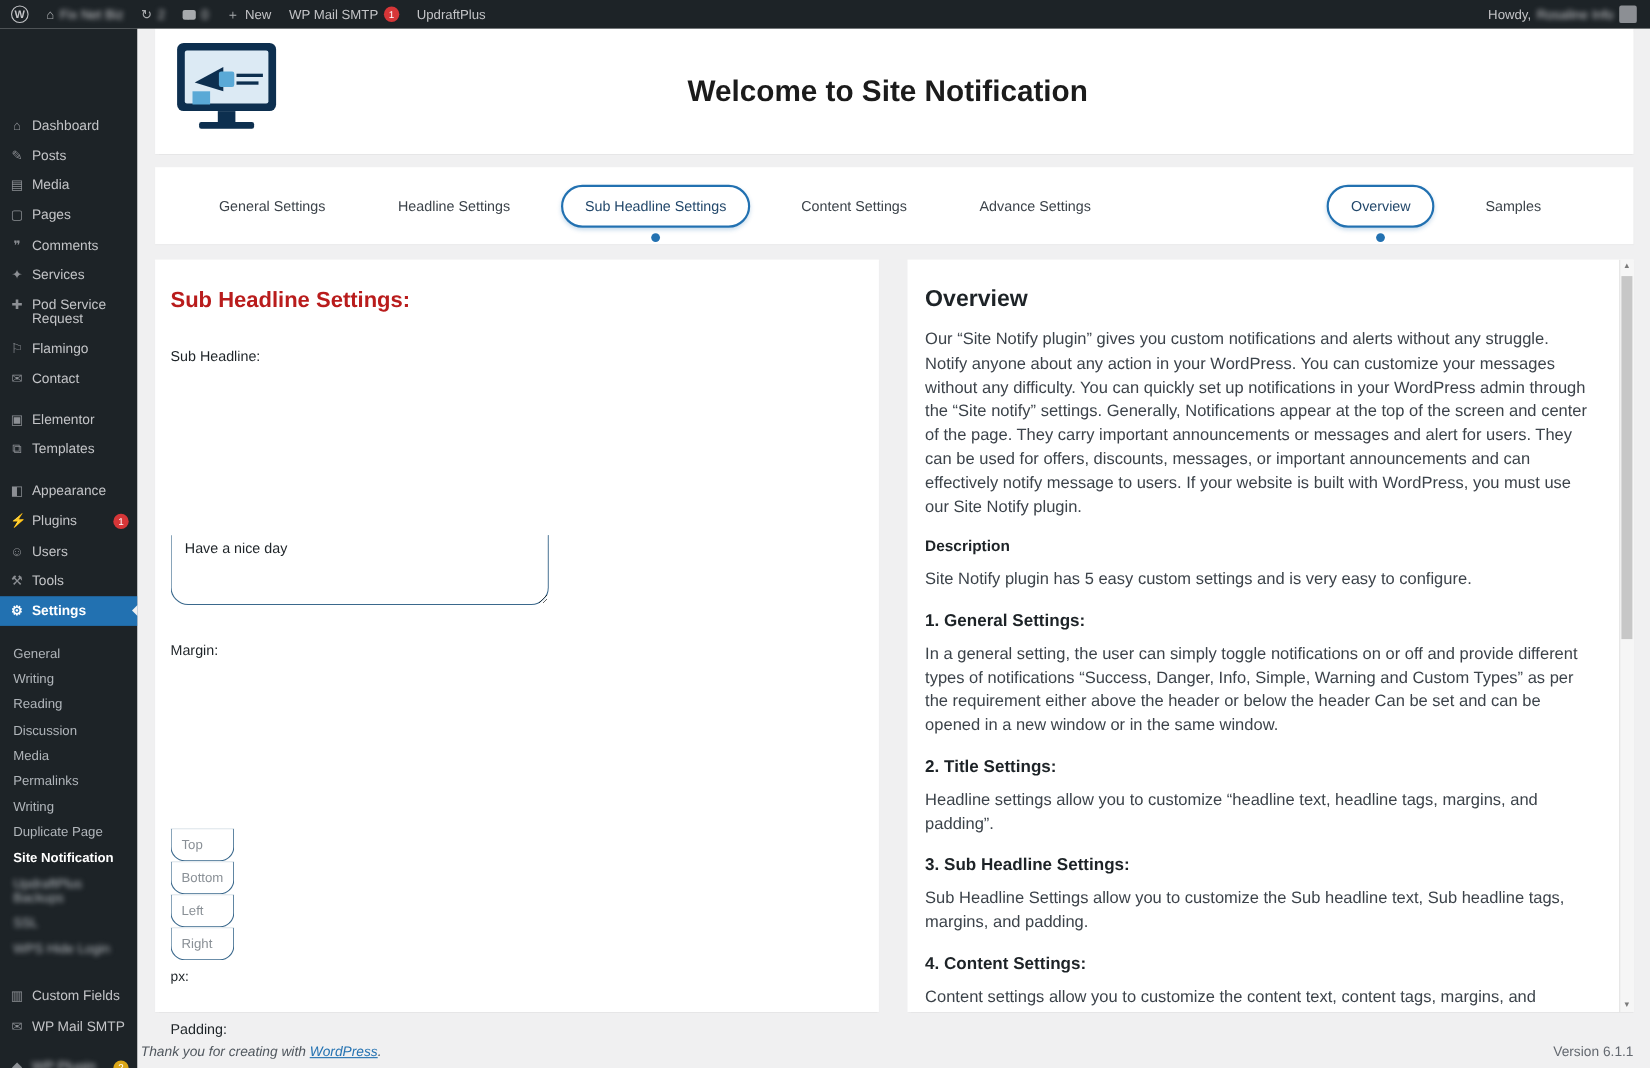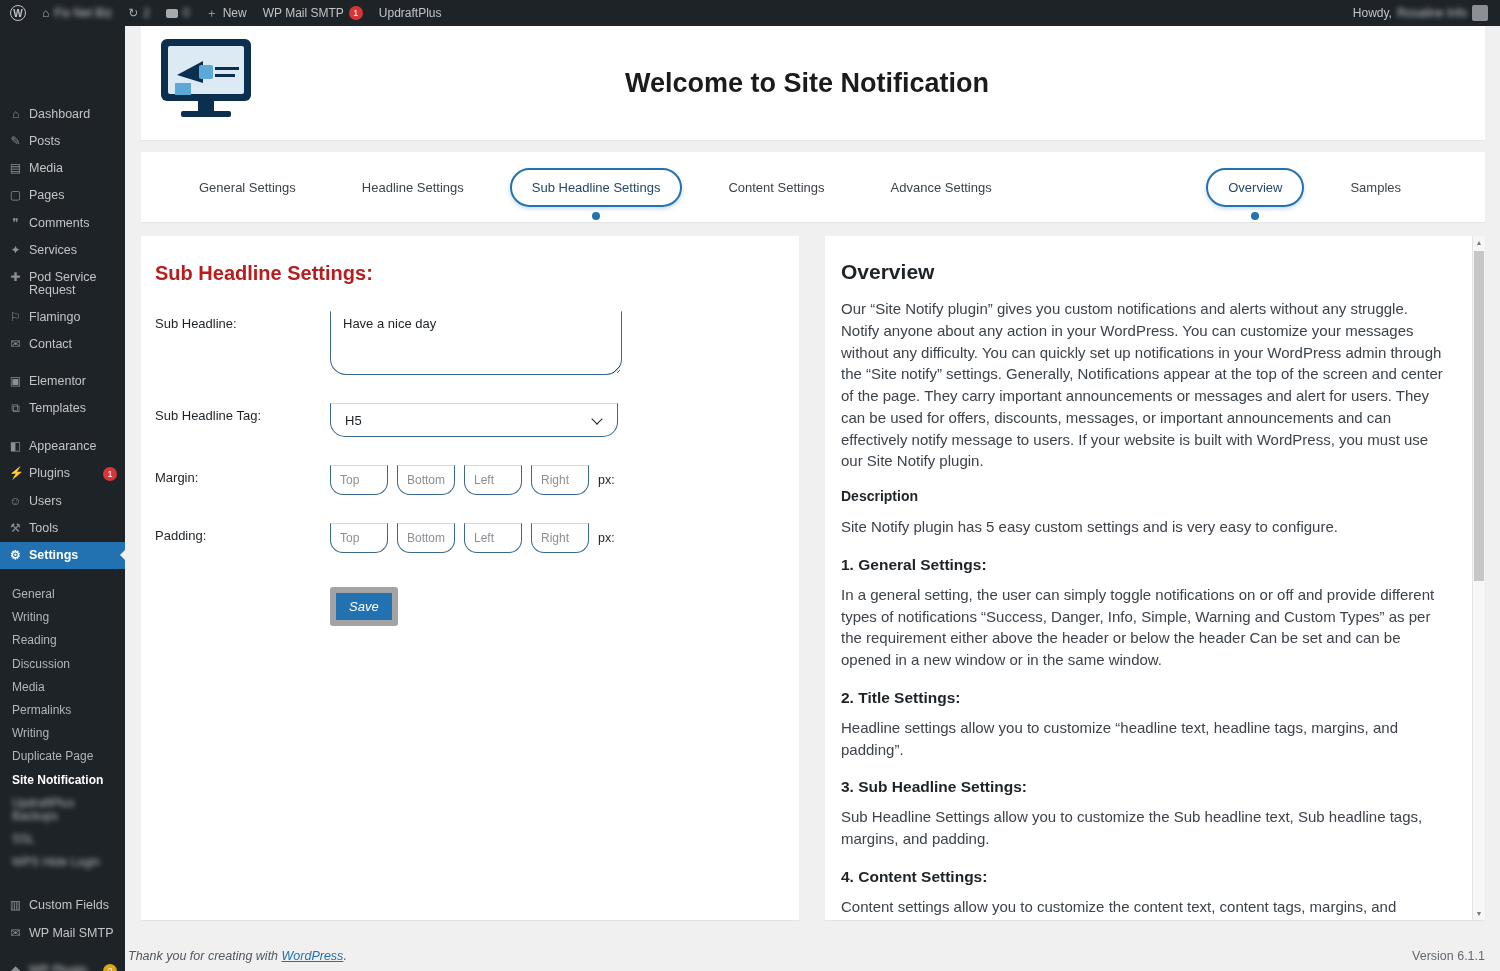--- a/index.html
+++ b/index.html
@@ -107,29 +107,29 @@
 
   .panels { display:flex; gap:26px; margin:14px 15px 0 16px; height:684px; }
   .panel {
     background:#fff; box-shadow:0 1px 1px rgba(0,0,0,.04);
   }
   .panel-left { width:658px; padding:26px 16px 20px 14px; }
   .panel-right { flex:1; position:relative; overflow:hidden; padding:16px 36px 0 16px; }
 
   
   .form-heading { font-size:20px; font-weight:700; color:#b91c1c; margin-bottom:26px; }
-  .form-row { display:flex; align-items:flex-start; margin-bottom:28px; }
+  .form-row { display:flex; align-items:flex-start; margin-bottom:28px;flex-direction:column; }
   .form-label { width:175px; flex:0 0 175px; font-size:13px; color:#1d2327; padding-top:5px; }
   .u-field {
     border:1px solid #3a688c; border-top-color:rgba(58,104,140,.25);
     background:#fff; outline:none; font-family:inherit; color:#1d2327;
   }
   .u-field::placeholder { color:#8a9096; }
   textarea.u-field {
-    width:292px; height:64px; padding:4px 12px; font-size:13px;
+    width:344px; height:64px; padding:4px 12px; font-size:13px;
     border-radius:0 0 16px 16px; resize:both; border-top-color:transparent;
   }
   .select-field {
     width:288px; height:34px; border-radius:0 0 15px 15px;
     display:flex; align-items:center; padding:0 14px; font-size:13px;
     position:relative; cursor:pointer;
   }
   .select-chevron {
     position:absolute; right:16px; top:11px; width:8px; height:8px;
     border-right:1.5px solid #1d2327; border-bottom:1.5px solid #1d2327;
@@ -345,27 +345,20 @@
   <div class="panels">
 
     <div class="panel panel-left">
       <div class="form-heading">Sub Headline Settings:</div>
 
       <div class="form-row">
         <div class="form-label">Sub Headline:</div>
         <textarea class="u-field" style="">Have a nice day</textarea>
       </div>
 
-      <div class="form-row">
-        <div class="form-label">Sub Headline Tag:</div>
-        <div class="u-field select-field">
-          <span>H5</span>
-          <span class="select-chevron"></span>
-        </div>
-      </div>
 
       <div class="form-row">
         <div class="form-label">Margin:</div>
         <input class="u-field u-small" placeholder="Top" style="">
         <input class="u-field u-small" placeholder="Bottom" style="">
         <input class="u-field u-small" placeholder="Left" style="">
         <input class="u-field u-small" placeholder="Right" style="">
         <span class="px-label">px:</span>
       </div>
 

